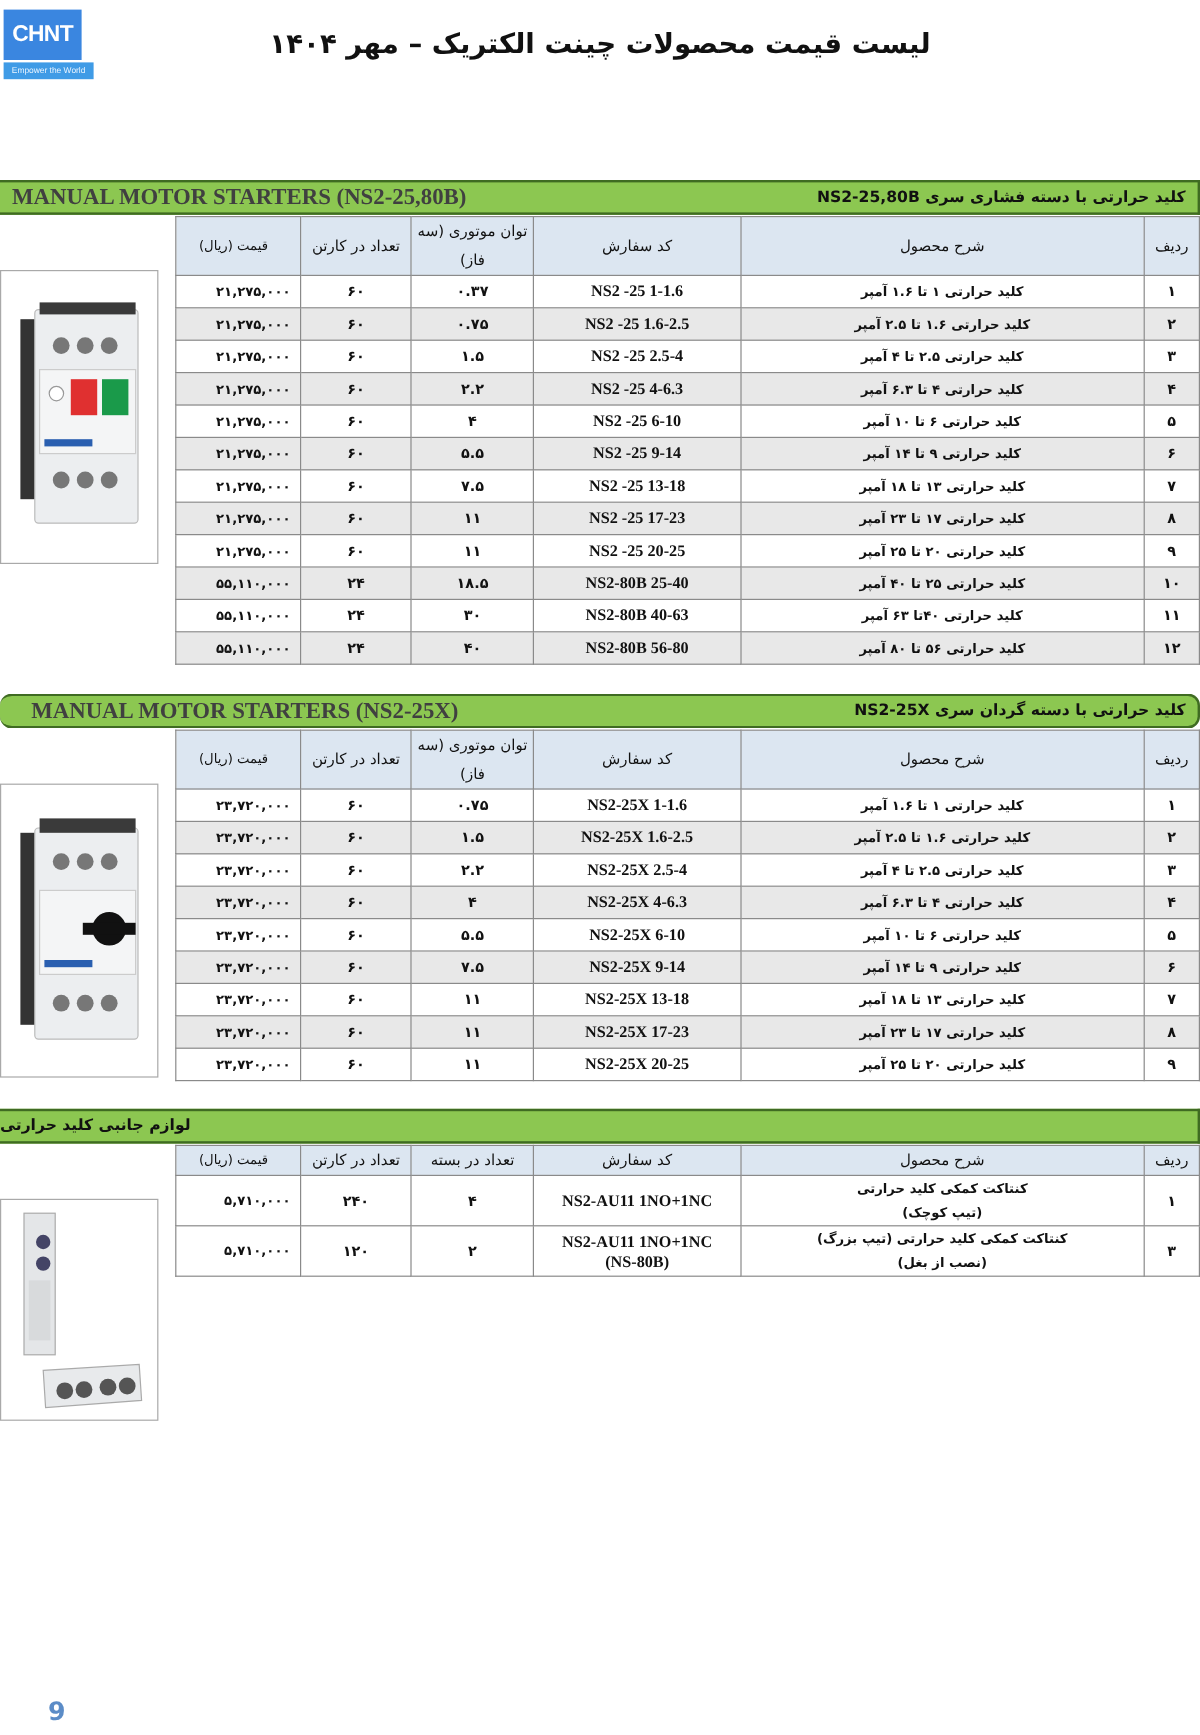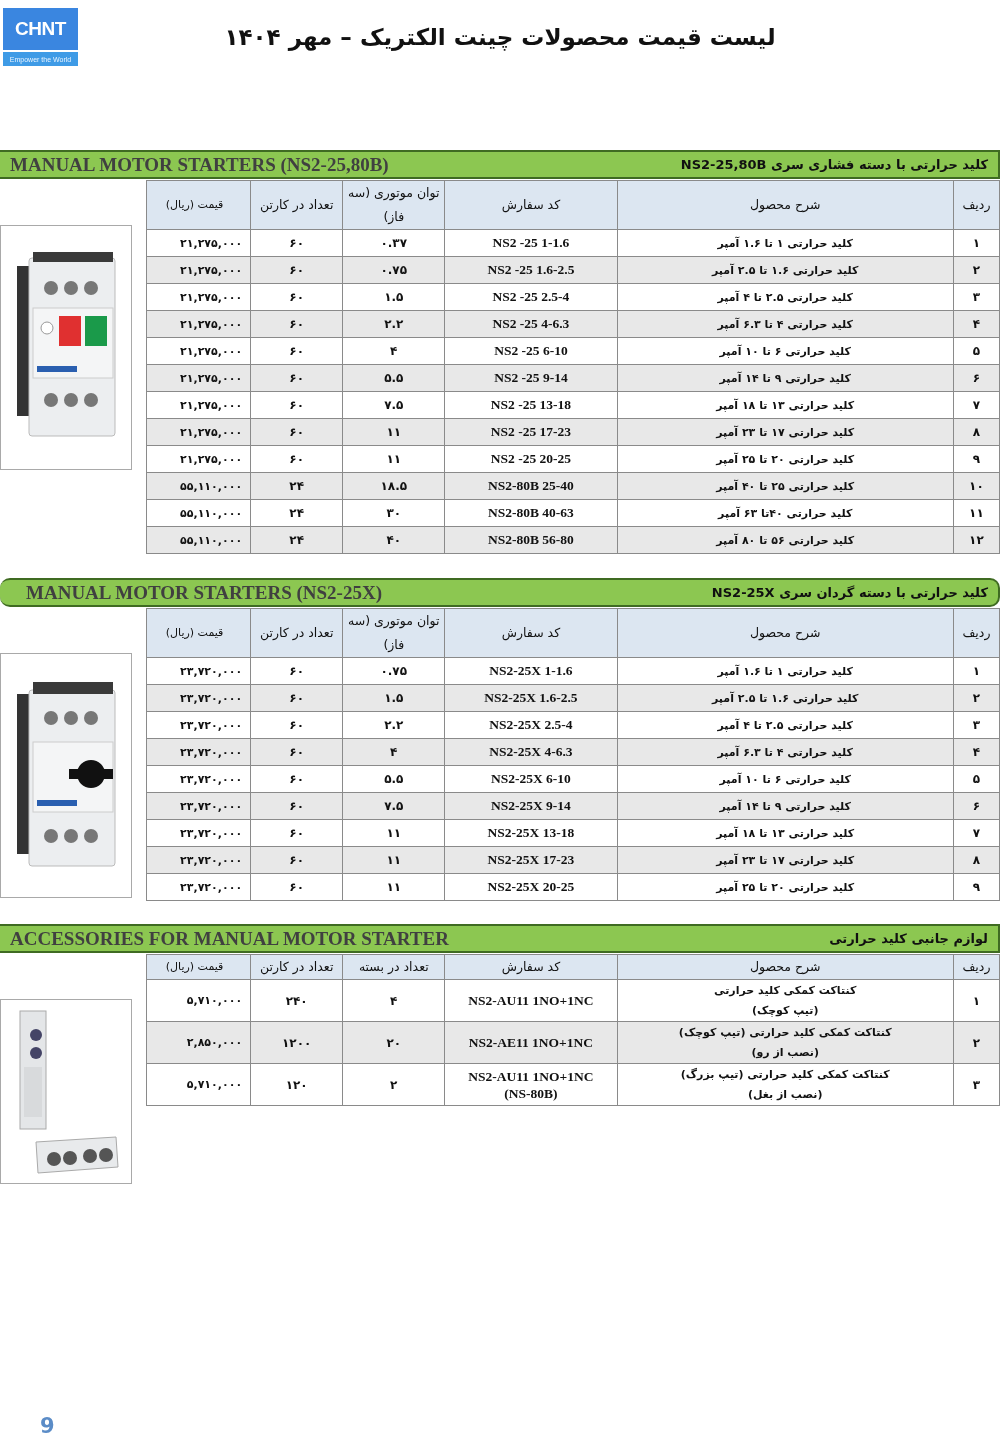--- a/index.html
+++ b/index.html
@@ -1,20 +1,20 @@
 <!DOCTYPE html>
 <html><head>
 <meta charset="utf-8">
 <style>
   * { box-sizing: border-box; margin: 0; padding: 0; }
   html, body { width: 1000px; height: 1446px; background: #ffffff; overflow: hidden; }
   body { position: relative; font-family: "DejaVu Sans", "Liberation Sans", sans-serif; color: #111; }
 
   .logo { position: absolute; left: 3px; top: 8px; width: 75px; height: 58px; }
-  .logo-top { width: 75px; height: 42px; background: #3a86e0; color: #fff; font-family: "Liberation Sans", sans-serif; font-weight: bold; font-size: 19px; display: flex; align-items: center; justify-content: center; letter-spacing: -0.5px; }
+  .logo-top { width: 65px; height: 42px; background: #3a86e0; color: #fff; font-family: "Liberation Sans", sans-serif; font-weight: bold; font-size: 19px; display: flex; align-items: center; justify-content: center; letter-spacing: -0.5px; }
   .logo-bot { width: 75px; height: 14px; margin-top: 2px; background: #3f9be6; color: #e9f4ff; font-family: "Liberation Sans", sans-serif; font-size: 7px; display: flex; align-items: center; justify-content: center; }
 
   .page-title { position: absolute; left: 200px; top: 24px; width: 600px; text-align: center; direction: rtl; font-family: "DejaVu Sans", sans-serif; font-weight: bold; font-size: 23px; color: #111; }
   .band { position: absolute; left: 0; width: 1000px; height: 29px; background: #8cc751; border: 2px solid #3f6b22; border-left: none; display: flex; align-items: center; justify-content: space-between; }
   .band-en { font-family: "Liberation Serif", serif; font-weight: bold; font-size: 19px; color: #404040; padding-left: 10px; }
   .band-fa { direction: rtl; font-family: "DejaVu Sans", sans-serif; font-weight: bold; font-size: 13px; color: #111; padding-right: 10px; }
 
   .photo { position: absolute; left: 0; width: 132px; border: 1px solid #a9a9a9; background: #fff; display: flex; align-items: center; justify-content: center; }
 
   table.grid { position: absolute; left: 146px; width: 854px; border-collapse: collapse; table-layout: fixed; }
@@ -276,21 +276,20 @@
         <td class="c-qty">۶۰</td>
         <td class="c-pow">۱۱</td>
         <td class="c-code">NS2-25X 20-25</td>
         <td class="c-desc">کلید حرارتی  ۲۰ تا ۲۵ آمپر</td>
         <td class="c-row">۹</td>
       </tr>
     </tbody>
 </table>
 
 <div class="band" style="top:924px;">
-  <span class="band-en">ACCESSORIES FOR MANUAL MOTOR STARTER</span>
   <span class="band-fa">لوازم جانبی کلید حرارتی</span>
 </div>
 <div class="photo" style="top:999px;height:185px;">
   <svg width="120" height="170" viewBox="0 0 120 170">
     <rect x="14" y="4" width="26" height="118" fill="#e4e6e8" stroke="#aaa"></rect>
     <circle cx="30" cy="28" r="6" fill="#446"></circle>
       <circle cx="30" cy="46" r="6" fill="#446"></circle>
     <rect x="18" y="60" width="18" height="50" fill="#d8dadc"></rect>
     <polygon points="30,135 110,130 112,160 32,166" fill="#e8eaec" stroke="#aaa"></polygon>
     <circle cx="48" cy="152" r="7" fill="#555"></circle>
@@ -318,34 +317,20 @@
         <td class="c-code" style="line-height:17px;">
           <div>NS2-AU11 1NO+1NC</div>
           <div></div>
         </td>
         <td class="c-desc">
           <div class="ml">کنتاکت کمکی کلید حرارتی</div>
           <div class="ml">(تیپ کوچک)</div>
         </td>
         <td class="c-row">۱</td>
       </tr>
-      <tr class="alt">
-        <td class="c-price" style="height:42px;">۲,۸۵۰,۰۰۰</td>
-        <td class="c-qty">۱۲۰۰</td>
-        <td class="c-pow">۲۰</td>
-        <td class="c-code" style="line-height:17px;">
-          <div>NS2-AE11 1NO+1NC</div>
-          <div></div>
-        </td>
-        <td class="c-desc">
-          <div class="ml">کنتاکت کمکی کلید حرارتی (تیپ کوچک)</div>
-          <div class="ml">(نصب از رو)</div>
-        </td>
-        <td class="c-row">۲</td>
-      </tr>
       <tr class="">
         <td class="c-price" style="height:42px;">۵,۷۱۰,۰۰۰</td>
         <td class="c-qty">۱۲۰</td>
         <td class="c-pow">۲</td>
         <td class="c-code" style="line-height:17px;">
           <div>NS2-AU11 1NO+1NC</div>
           <div>(NS-80B)</div>
         </td>
         <td class="c-desc">
           <div class="ml">کنتاکت کمکی کلید حرارتی (تیپ بزرگ)</div>

